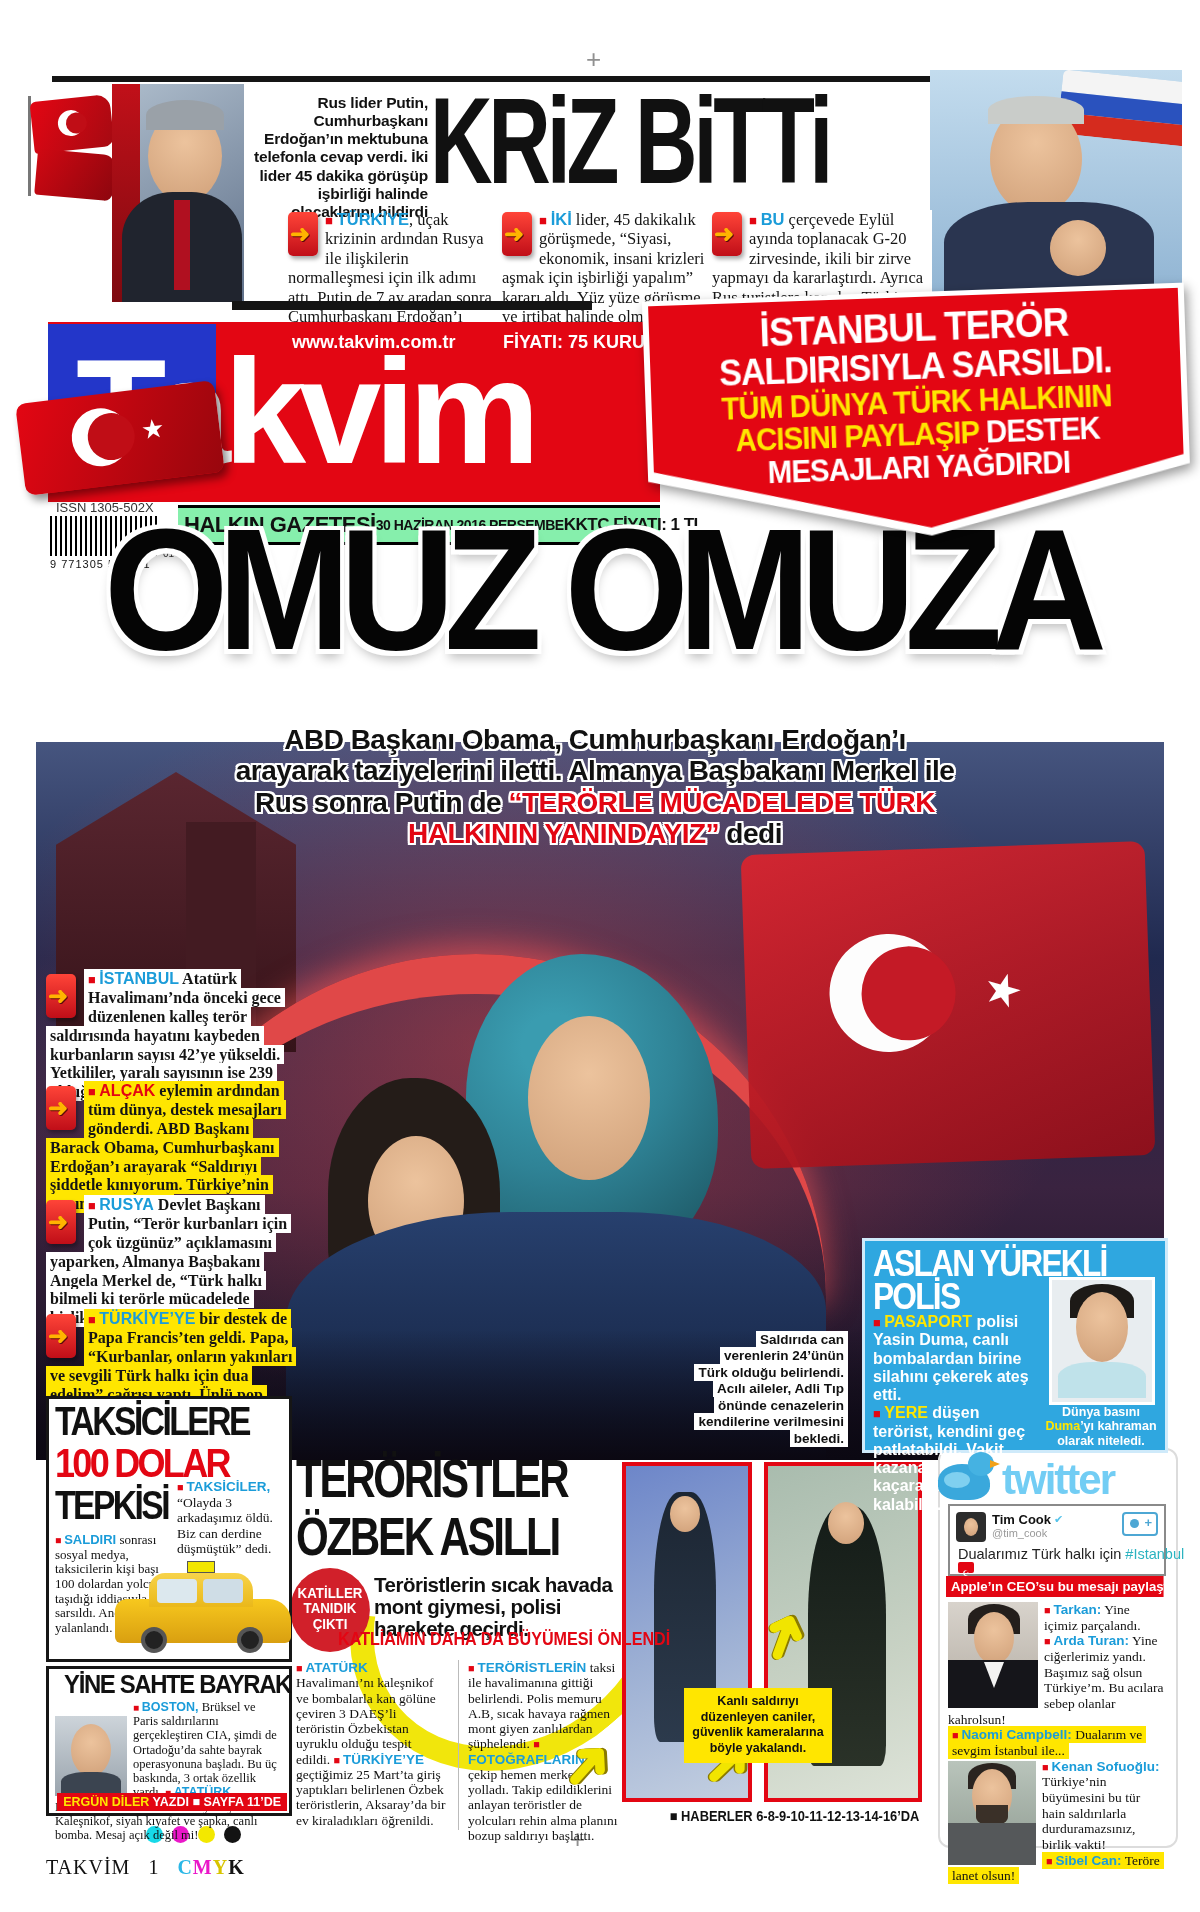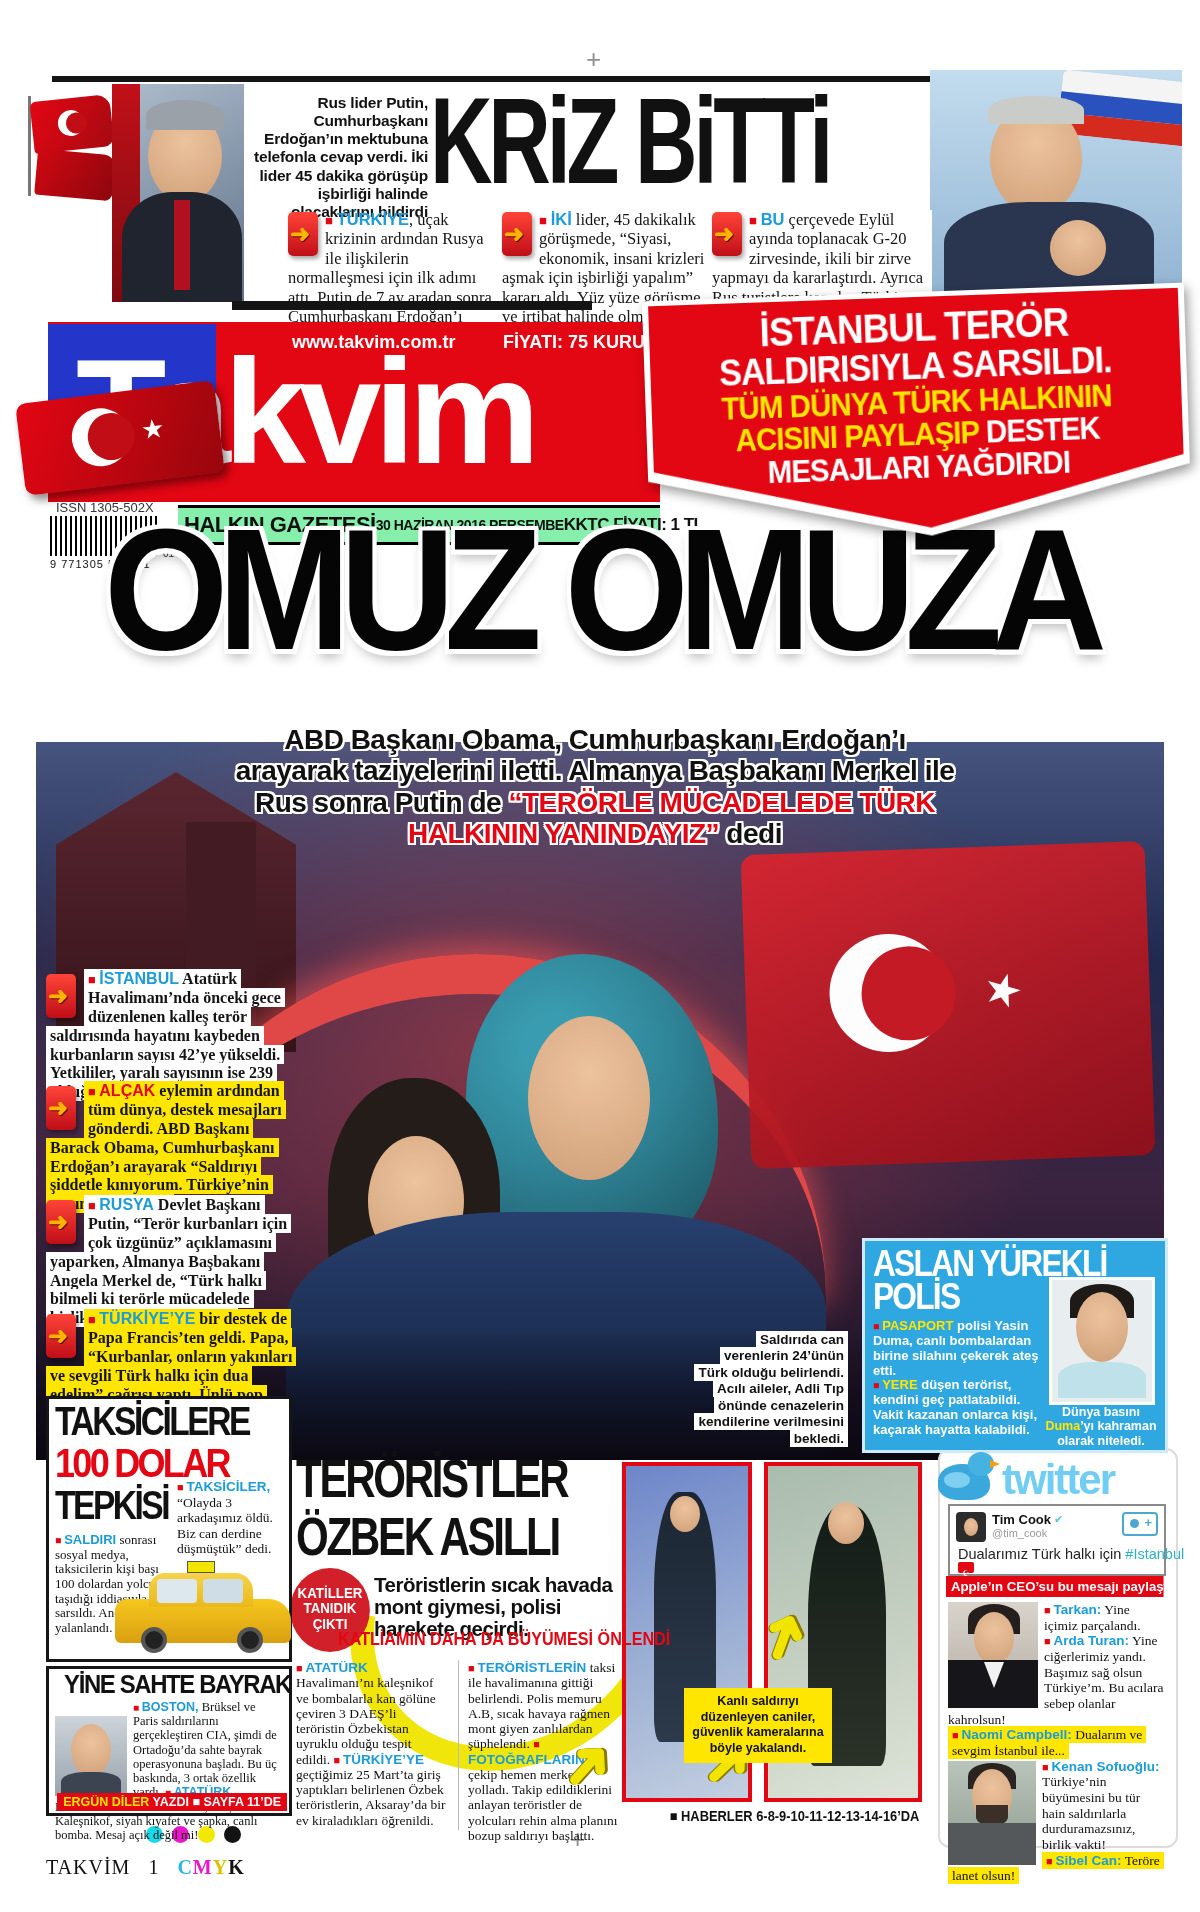--- a/index.html
+++ b/index.html
@@ -175,21 +175,21 @@
   <div class="ab" style="left:46px;top:1310px;width:250px;z-index:4">
     <div class="arrow-ic" style="float:left;margin:4px 8px 2px 0"></div>
     <div class="para b" style="font-size:16px"><span class="yl"><span class="sq"></span><span class="lead bluec">TÜRKİYE’YE</span><span> bir destek de Papa Francis’ten geldi. Papa, “Kurbanlar, onların yakınları ve sevgili Türk halkı için dua edelim” çağrısı yaptı. Ünlü pop yıldızı Madonna da “Türkiye için dua edin” diye seslendi.</span></span></div>
   </div>
 
   <div class="ab rt cap" style="left:692px;top:1332px;width:156px;z-index:4"><span class="wl">Saldırıda can verenlerin 24’ünün Türk olduğu belirlendi. Acılı aileler, Adli Tıp önünde cenazelerin kendilerine verilmesini bekledi.</span></div>
 
   <div class="ab" style="left:862px;top:1238px;width:306px;height:215px;z-index:5;background:#2fa7e0;border:3px solid #cfeafa;box-sizing:border-box;padding:6px 8px">
     <div class="hd w cx" style="font-size:36px;letter-spacing:-2px;transform:scaleX(.88)">ASLAN YÜREKLİ</div>
     <div class="hd w cx" style="font-size:36px;letter-spacing:-2px;transform:scaleX(.88)">POLİS</div>
-    <div class="w b" style="width:168px;font-size:13px;line-height:1.14;margin-top:6px">
+    <div class="w b" style="width:168px;font-size:16px;line-height:1.14;">
       <span class="sq"></span><span class="yel">PASAPORT</span><span> polisi Yasin Duma, canlı bombalardan birine silahını çekerek ateş etti.</span><br>
       <span class="sq"></span><span class="yel">YERE</span><span> düşen terörist, kendini geç patlatabildi. Vakit kazanan onlarca kişi, kaçarak hayatta kalabildi.</span>
     </div>
     <div class="ab" style="right:10px;top:36px;width:100px;height:122px;background:#e8edf0;border:3px solid #fff">
       <div class="ab" style="left:18px;top:4px;width:64px;height:34px;background:#1d1a17;border-radius:50% 50% 0 0"></div>
       <div class="ab face" style="left:24px;top:12px;width:52px;height:70px"></div>
       <div class="ab" style="left:6px;top:82px;width:88px;height:36px;background:#bfe2ea;border-radius:40% 40% 0 0"></div>
     </div>
     <div class="ab ctr w b" style="right:6px;top:164px;width:116px;font-size:12.5px;line-height:1.15">
       <span>Dünya basını </span><span class="yel">Duma</span><span>’yı kahraman olarak niteledi.</span>

